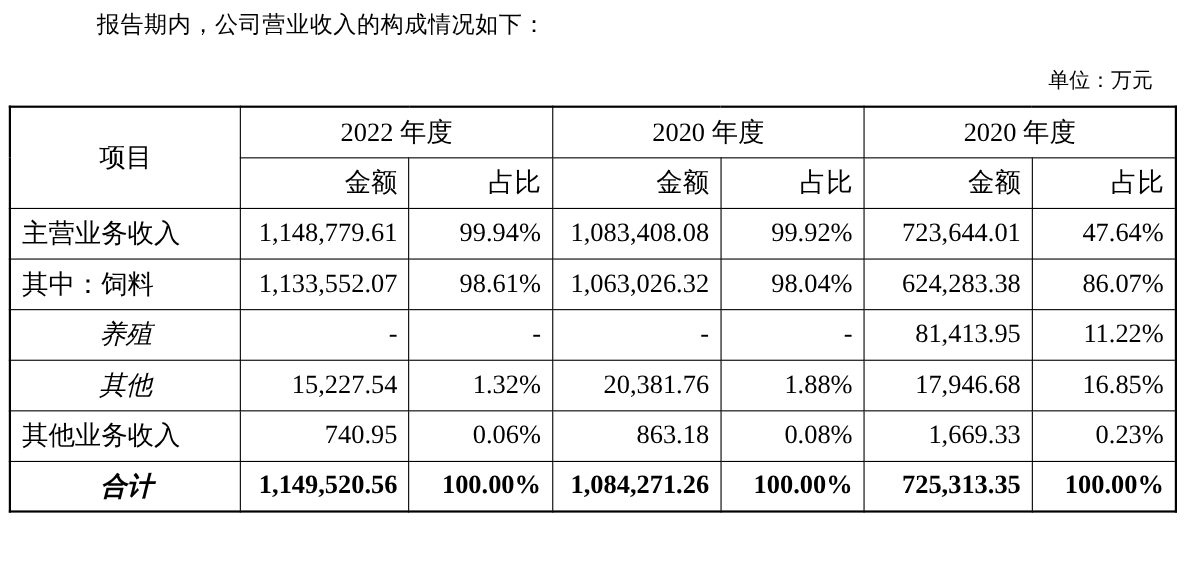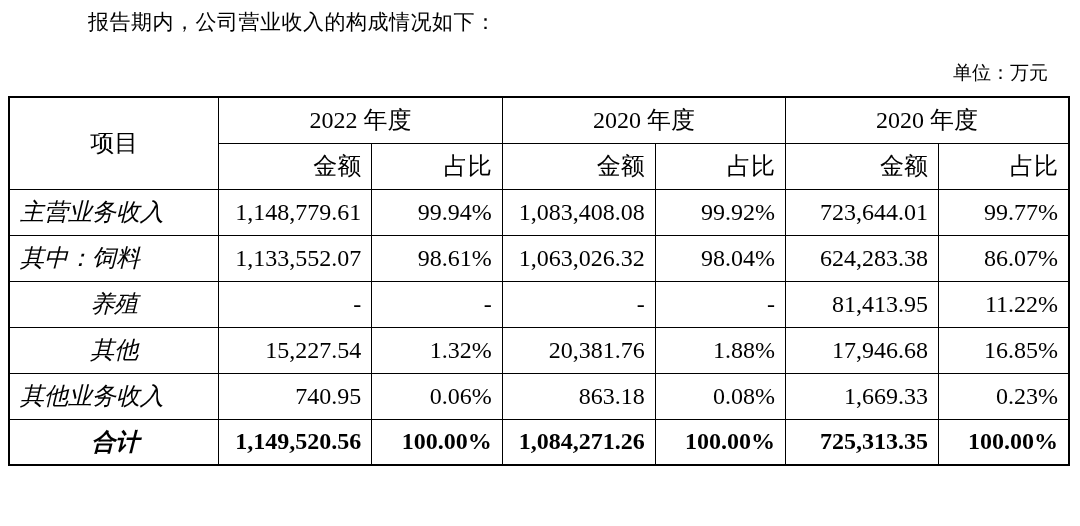--- a/index.html
+++ b/index.html
@@ -70,21 +70,20 @@
   .amt-col { width: 150px; }
   .pct-col { width: 128px; }
 
   td.label-center {
     text-align: center;
     font-style: italic;
   }
   td.label-left {
     text-align: left;
     padding-left: 14px;
-    font-style: italic;
   }
   td.num {
     text-align: right;
     padding-right: 12px;
   }
   tr.total td {
     font-weight: bold;
     padding-left: 12px;
   }
   tr.total td.label-center {
@@ -136,21 +135,21 @@
         </tr>
       </thead>
       <tbody>
         <tr>
           <td class="label-left">主营业务收入</td>
           <td class="num">1,148,779.61</td>
           <td class="num">99.94%</td>
           <td class="num">1,083,408.08</td>
           <td class="num">99.92%</td>
           <td class="num">723,644.01</td>
-          <td class="num">99.77%</td>
+          <td class="num">47.64%</td>
         </tr>
         <tr>
           <td class="label-left">其中：饲料</td>
           <td class="num">1,133,552.07</td>
           <td class="num">98.61%</td>
           <td class="num">1,063,026.32</td>
           <td class="num">98.04%</td>
           <td class="num">624,283.38</td>
           <td class="num">86.07%</td>
         </tr>

